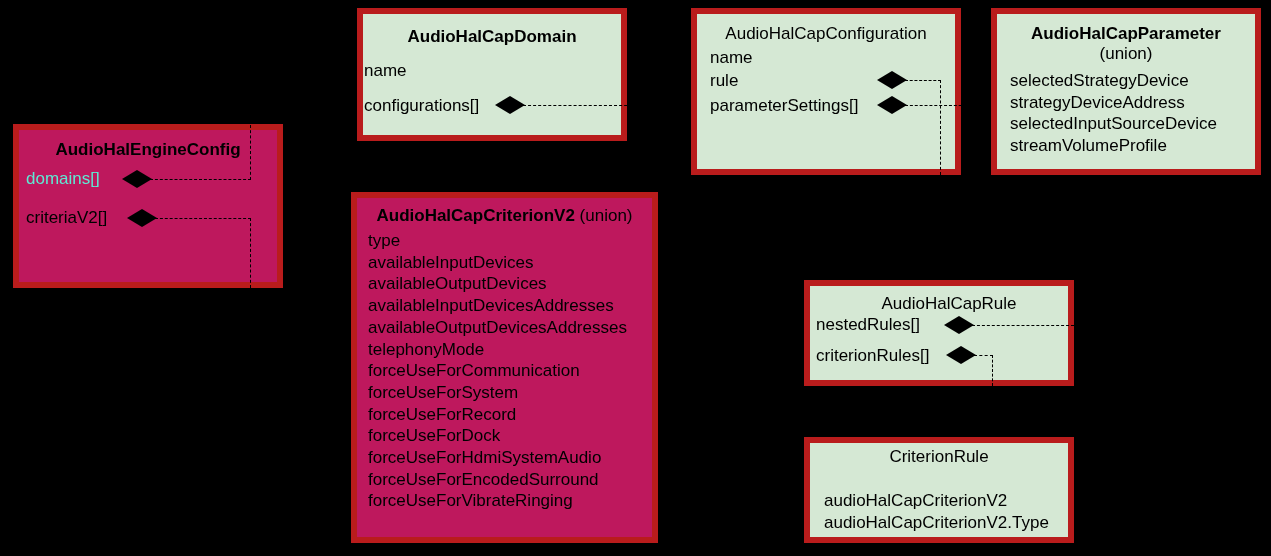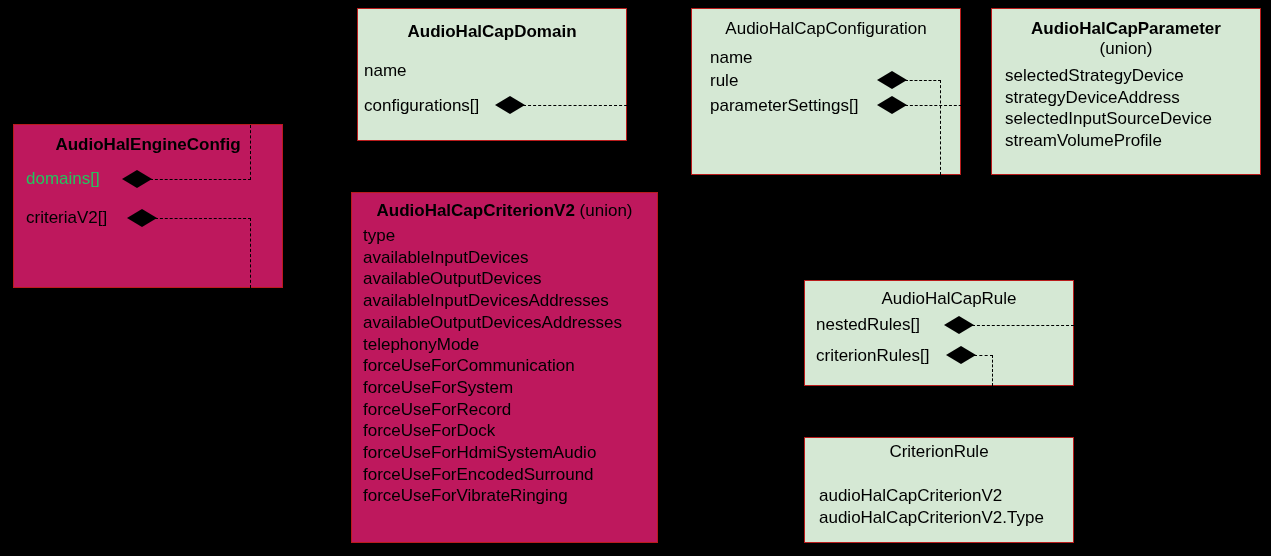--- a/index.html
+++ b/index.html
@@ -12,21 +12,21 @@
     position: relative;
     width: 1271px;
     height: 556px;
     background: #000000;
     overflow: hidden;
     font-family: "Liberation Sans", sans-serif;
   }
   .uml-box {
     position: absolute;
     box-sizing: border-box;
-    border: 1px solid #b91c1c;
+    border: 6px solid #b91c1c;
     overflow: hidden;
   }
   .uml-box.green { background: #d5e8d4; }
   .uml-box.gray  { background: #be185d; }
 
   .box-title {
     text-align: center;
     font-size: 17px;
     color: #000000;
     line-height: 1.15;
@@ -42,21 +42,21 @@
     line-height: 1.15;
   }
 
   .attr {
     position: absolute;
     font-size: 17px;
     color: #000000;
     line-height: 1.15;
     white-space: nowrap;
   }
-  .attr.green-text { color: #22c55e; }
+  .attr.green-text { color: #5eead4; }
 
   .attr-list {
     position: absolute;
     font-size: 17px;
     color: #000000;
     line-height: 21.7px;
     white-space: nowrap;
   }
 
   

